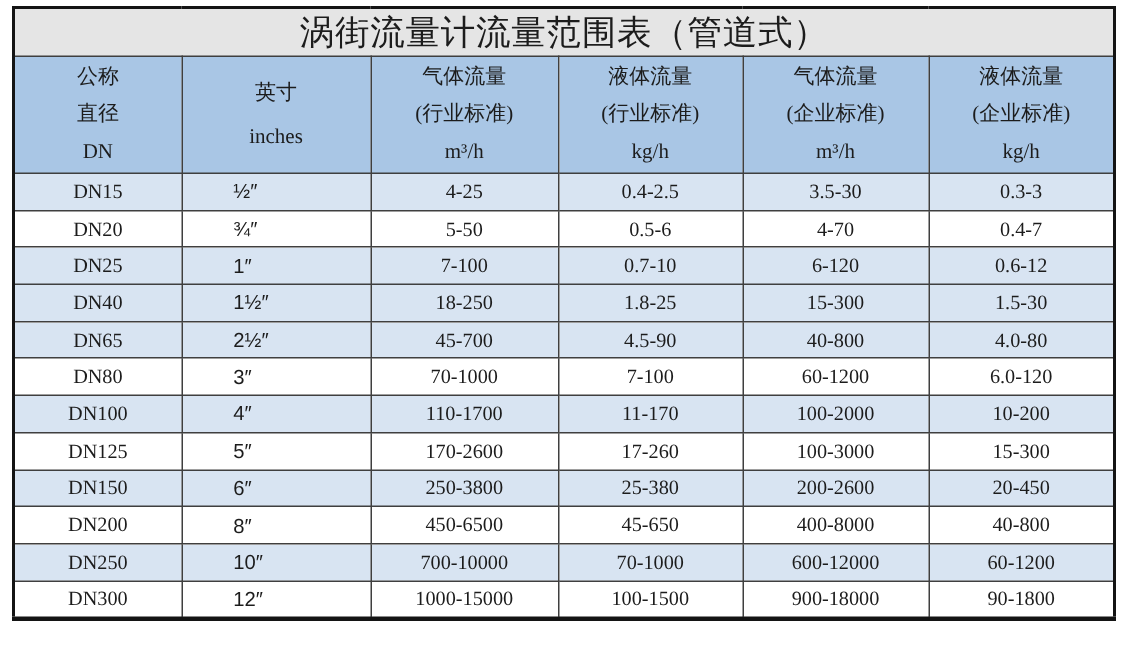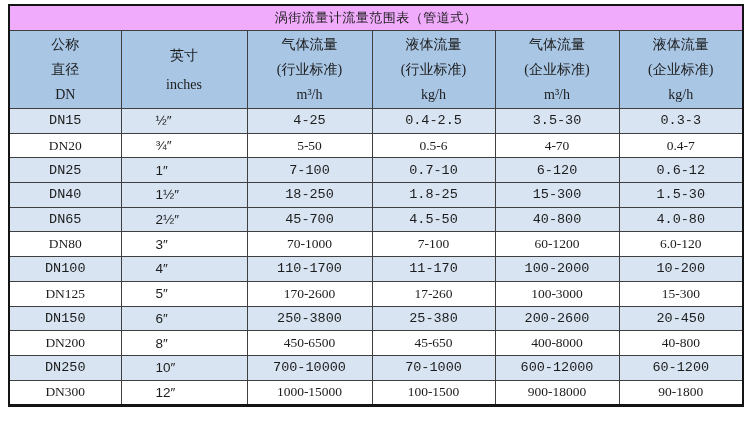--- a/index.html
+++ b/index.html
@@ -21,33 +21,33 @@
     border-collapse:collapse;width:734px;table-layout:fixed;
     border:2px solid var(--outer-border);
     border-bottom-width:3px;
   }
   td,th{
     border:1px solid var(--border);
     text-align:center;padding:0;overflow:hidden;
     font-weight:normal;
   }
   .title-cell{
-    height:24px;background:#f0abfc;font-size:13px;
+    height:24px;background:#e5e5e5;font-size:23px;
     letter-spacing:0.5px;
   }
   thead th.col-hdr{
     background:var(--header-bg);height:77px;font-size:14px;
     vertical-align:middle;
   }
   .hdr-line{line-height:25px;}
   th.col-1 .hdr-line{line-height:29px;}
   tbody td{
     height:23.7px;font-size:13.5px;background:var(--row-bg);
   }
-  tr.stripe td{background:var(--stripe-bg);font-family:Liberation Mono, monospace;}
+  tr.stripe td{background:var(--stripe-bg);}
   tbody td.inches{
     text-align:left;padding-left:34px;
     font-family:"Liberation Sans","DejaVu Sans",sans-serif;
     font-size:13.5px;
   }
 </style>
 </head>
 <body>
 
 <div class="wrap">
@@ -126,21 +126,21 @@
           <td class="inches">1½″</td>
           <td>18-250</td>
           <td>1.8-25</td>
           <td>15-300</td>
           <td>1.5-30</td>
         </tr>
         <tr class="stripe">
           <td>DN65</td>
           <td class="inches">2½″</td>
           <td>45-700</td>
-          <td>4.5-50</td>
+          <td>4.5-90</td>
           <td>40-800</td>
           <td>4.0-80</td>
         </tr>
         <tr>
           <td>DN80</td>
           <td class="inches">3″</td>
           <td>70-1000</td>
           <td>7-100</td>
           <td>60-1200</td>
           <td>6.0-120</td>

